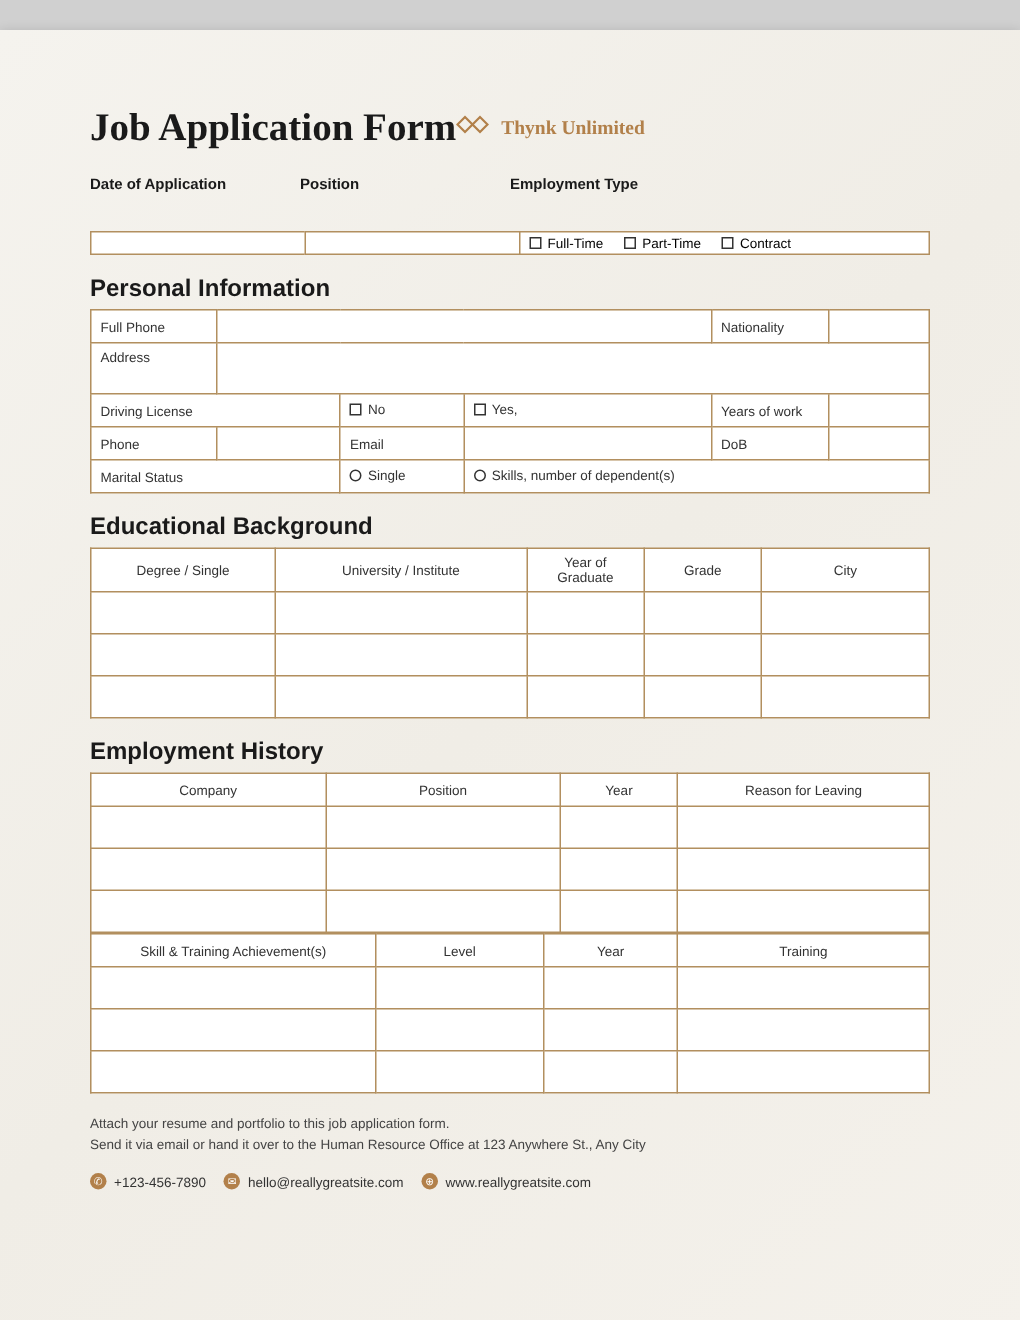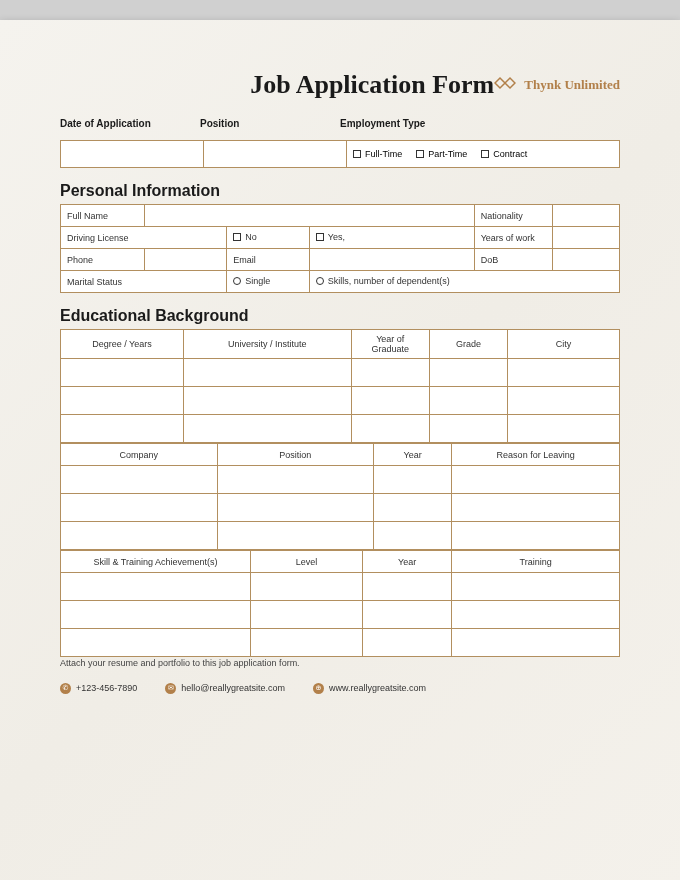--- a/index.html
+++ b/index.html
@@ -1,37 +1,37 @@
 <!DOCTYPE html>
 <html><head>
 <meta charset="utf-8">
 <style>
 *{box-sizing:border-box;margin:0;padding:0}
 body{background:#d0d0d0;font-family:Arial,Helvetica,sans-serif;display:flex;justify-content:center;padding:20px 0}
 .page{width:680px;height:880px;background:#f3f1ec;box-shadow:0 2px 8px rgba(0,0,0,.2);padding:50px 60px 40px;position:relative}
 .paper-texture{background:linear-gradient(135deg,#f5f3ee 0%,#f0ede6 50%,#f4f1eb 100%)}
-.hdr{display:flex;justify-content:flex-end;align-items:center;margin-bottom:18px}
+.hdr{display:flex;justify-content:flex-start;align-items:center;margin-bottom:18px}
 .title{font-family:Georgia,"Times New Roman",serif;font-size:26px;font-weight:700;color:#1a1a1a}
 .brand{display:flex;align-items:center;gap:8px}
 .brand-txt{font-family:Georgia,serif;font-size:13px;font-weight:700;color:#b2804a}
 .lbl{font-size:10px;font-weight:700;color:#1a1a1a;margin-bottom:3px}
 .sect{font-size:16px;font-weight:700;color:#1a1a1a;margin:14px 0 4px}
 table{width:100%;border-collapse:collapse;table-layout:fixed}
 table td,table th{border:1px solid #b28f5f;font-size:9px;color:#333;padding:4px 6px;background:#fff;font-weight:400;text-align:left;height:22px;vertical-align:middle}
 table th{text-align:center;font-weight:400}
-.top-row{display:flex;gap:0;margin-bottom:8px}
+.top-row{display:flex;gap:0;margin-bottom:22px}
 .top-row>div{flex:1}
 .top-row .wide{flex:2}
-.top-box{border:1px solid #b28f5f;background:#fff;height:28px;display:flex;align-items:center;padding:0 6px;font-size:9px;gap:14px}
+.top-box{border:1px solid #b28f5f;background:#fff;height:16px;display:flex;align-items:center;padding:0 6px;font-size:9px;gap:14px}
 .chk{display:inline-flex;align-items:center;gap:4px;font-size:9px}
 .chk .sq{width:8px;height:8px;border:1px solid #333;display:inline-block}
 .chk .ci{width:8px;height:8px;border:1px solid #333;border-radius:50%;display:inline-block}
 .tall td{height:28px}
-.foot{font-size:9px;color:#444;line-height:1.5}
-.contact{display:flex;gap:28px;margin-top:12px;font-size:9px;color:#333;}
+.foot{font-size:9px;color:#444;margin-top:14px;line-height:1.5}
+.contact{display:flex;gap:12px;margin-top:12px;font-size:9px;color:#333;}
 .contact .ico{width:11px;height:11px;border-radius:50%;background:#b2804a;display:inline-flex;align-items:center;justify-content:center;color:#fff;font-size:7px;margin-right:5px}
 .citem{display:flex;align-items:center}
 </style>
 </head>
 <body>
 
 <div class="page paper-texture">
 
   <div class="hdr">
     <div class="title">Job Application Form</div>
@@ -75,24 +75,28 @@
           <span class="sq"></span>
           <span>Contract</span>
         </span>
     </div>
   </div>
 
   <div class="sect">Personal Information</div>
   <table>
     <tbody>
         <tr>
-      <td style="width:15%">Full Name</td>
+      <td style="width:15%">Full Phone</td>
       <td colspan="4"></td>
       <td style="width:14%">Nationality</td>
       <td style="width:12%"></td>
+    </tr>
+    <tr>
+      <td style="height:34px;vertical-align:top">Address</td>
+      <td colspan="6"></td>
     </tr>
     <tr>
       <td colspan="2">Driving License</td>
       <td><span class="chk">
               <span class="sq"></span>
               <span>No</span>
             </span></td>
       <td colspan="2"><span class="chk">
               <span class="sq"></span>
               <span>Yes,</span>
@@ -119,21 +123,21 @@
               <span>Skills, number of dependent(s)</span>
             </span></td>
     </tr>
   </tbody>
     </table>
 
   <div class="sect">Educational Background</div>
   <table class="tall">
     <tbody>
         <tr>
-      <th style="width:22%;height:22px">Degree / Years</th>
+      <th style="width:22%;height:22px">Degree / Single</th>
       <th style="width:30%">University / Institute</th>
       <th style="width:14%">Year of Graduate</th>
       <th style="width:14%">Grade</th>
       <th>City</th>
     </tr>
     <tr>
           <td></td>
           <td></td>
           <td></td>
           <td></td>
@@ -149,20 +153,21 @@
     <tr>
           <td></td>
           <td></td>
           <td></td>
           <td></td>
           <td></td>
         </tr>
   </tbody>
     </table>
 
+  <div class="sect">Employment History</div>
   <table class="tall">
     <tbody>
         <tr>
       <th style="width:28%;height:22px">Company</th>
       <th style="width:28%">Position</th>
       <th style="width:14%">Year</th>
       <th>Reason for Leaving</th>
     </tr>
     <tr>
           <td></td>
@@ -209,20 +214,21 @@
           <td></td>
           <td></td>
           <td></td>
           <td></td>
         </tr>
   </tbody>
     </table>
 
   <div class="foot">
     <div>Attach your resume and portfolio to this job application form.</div>
+    <div>Send it via email or hand it over to the Human Resource Office at 123 Anywhere St., Any City</div>
   </div>
 
   <div class="contact">
     <div class="citem">
         <span class="ico">✆</span>
         <span>+123-456-7890</span>
       </div>
     <div class="citem">
         <span class="ico">✉</span>
         <span>hello@reallygreatsite.com</span>

